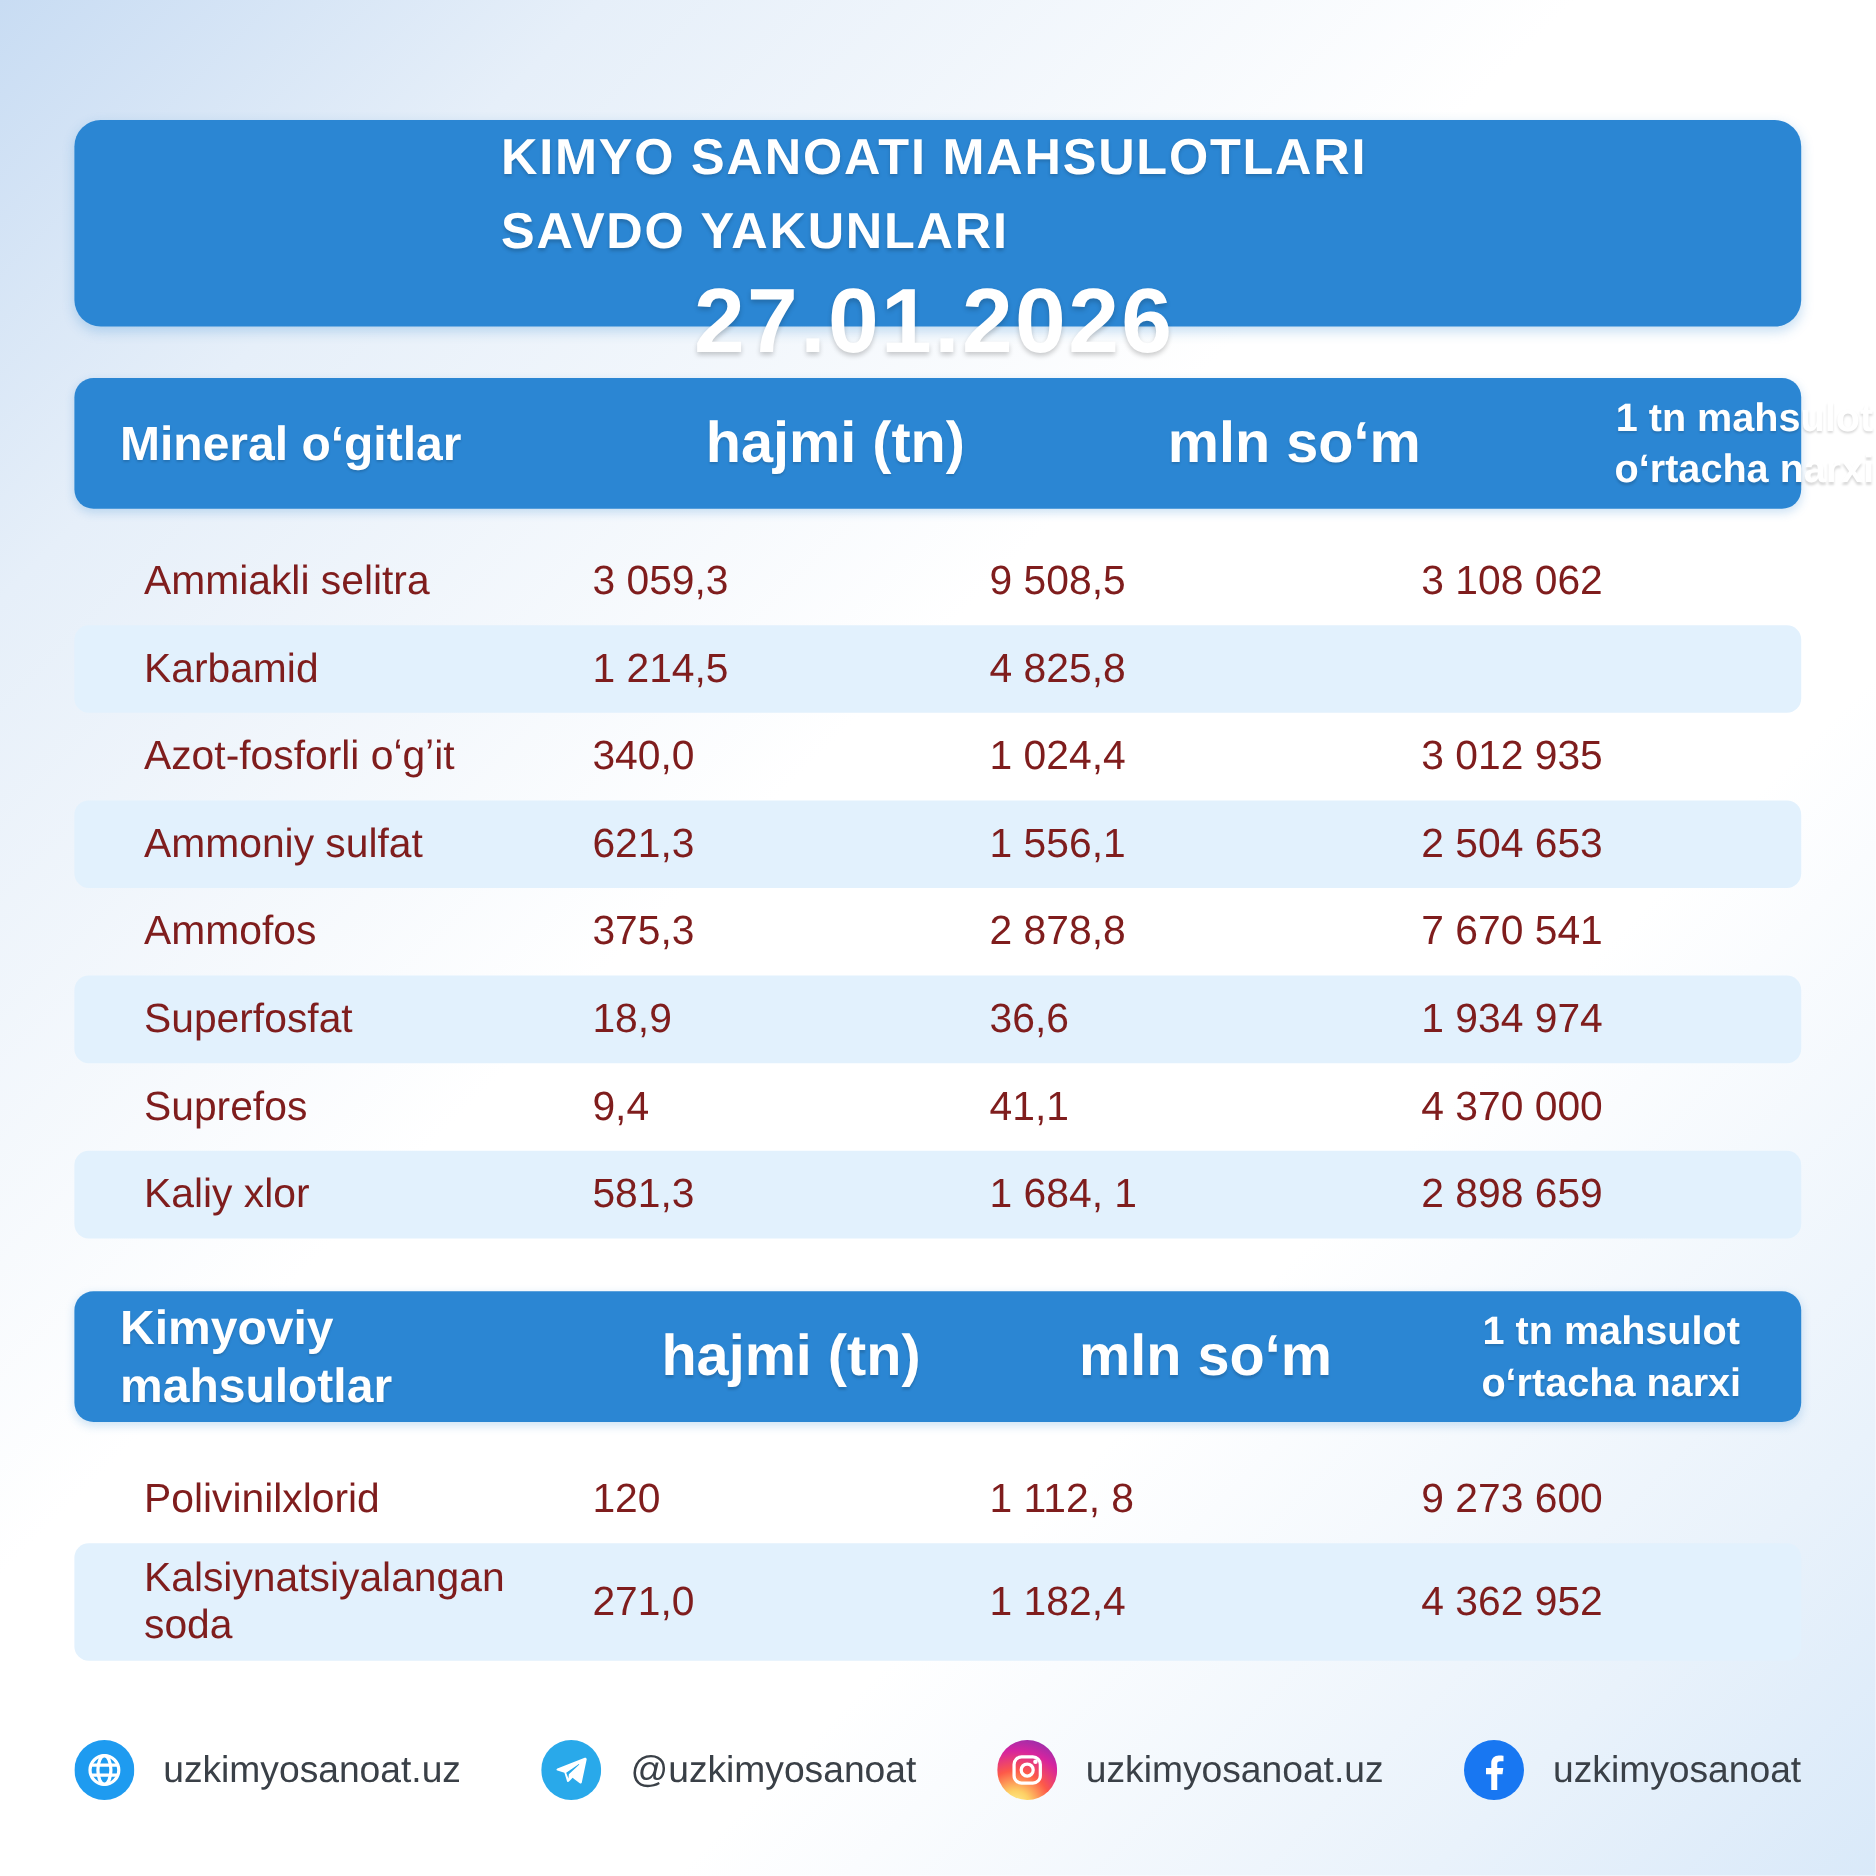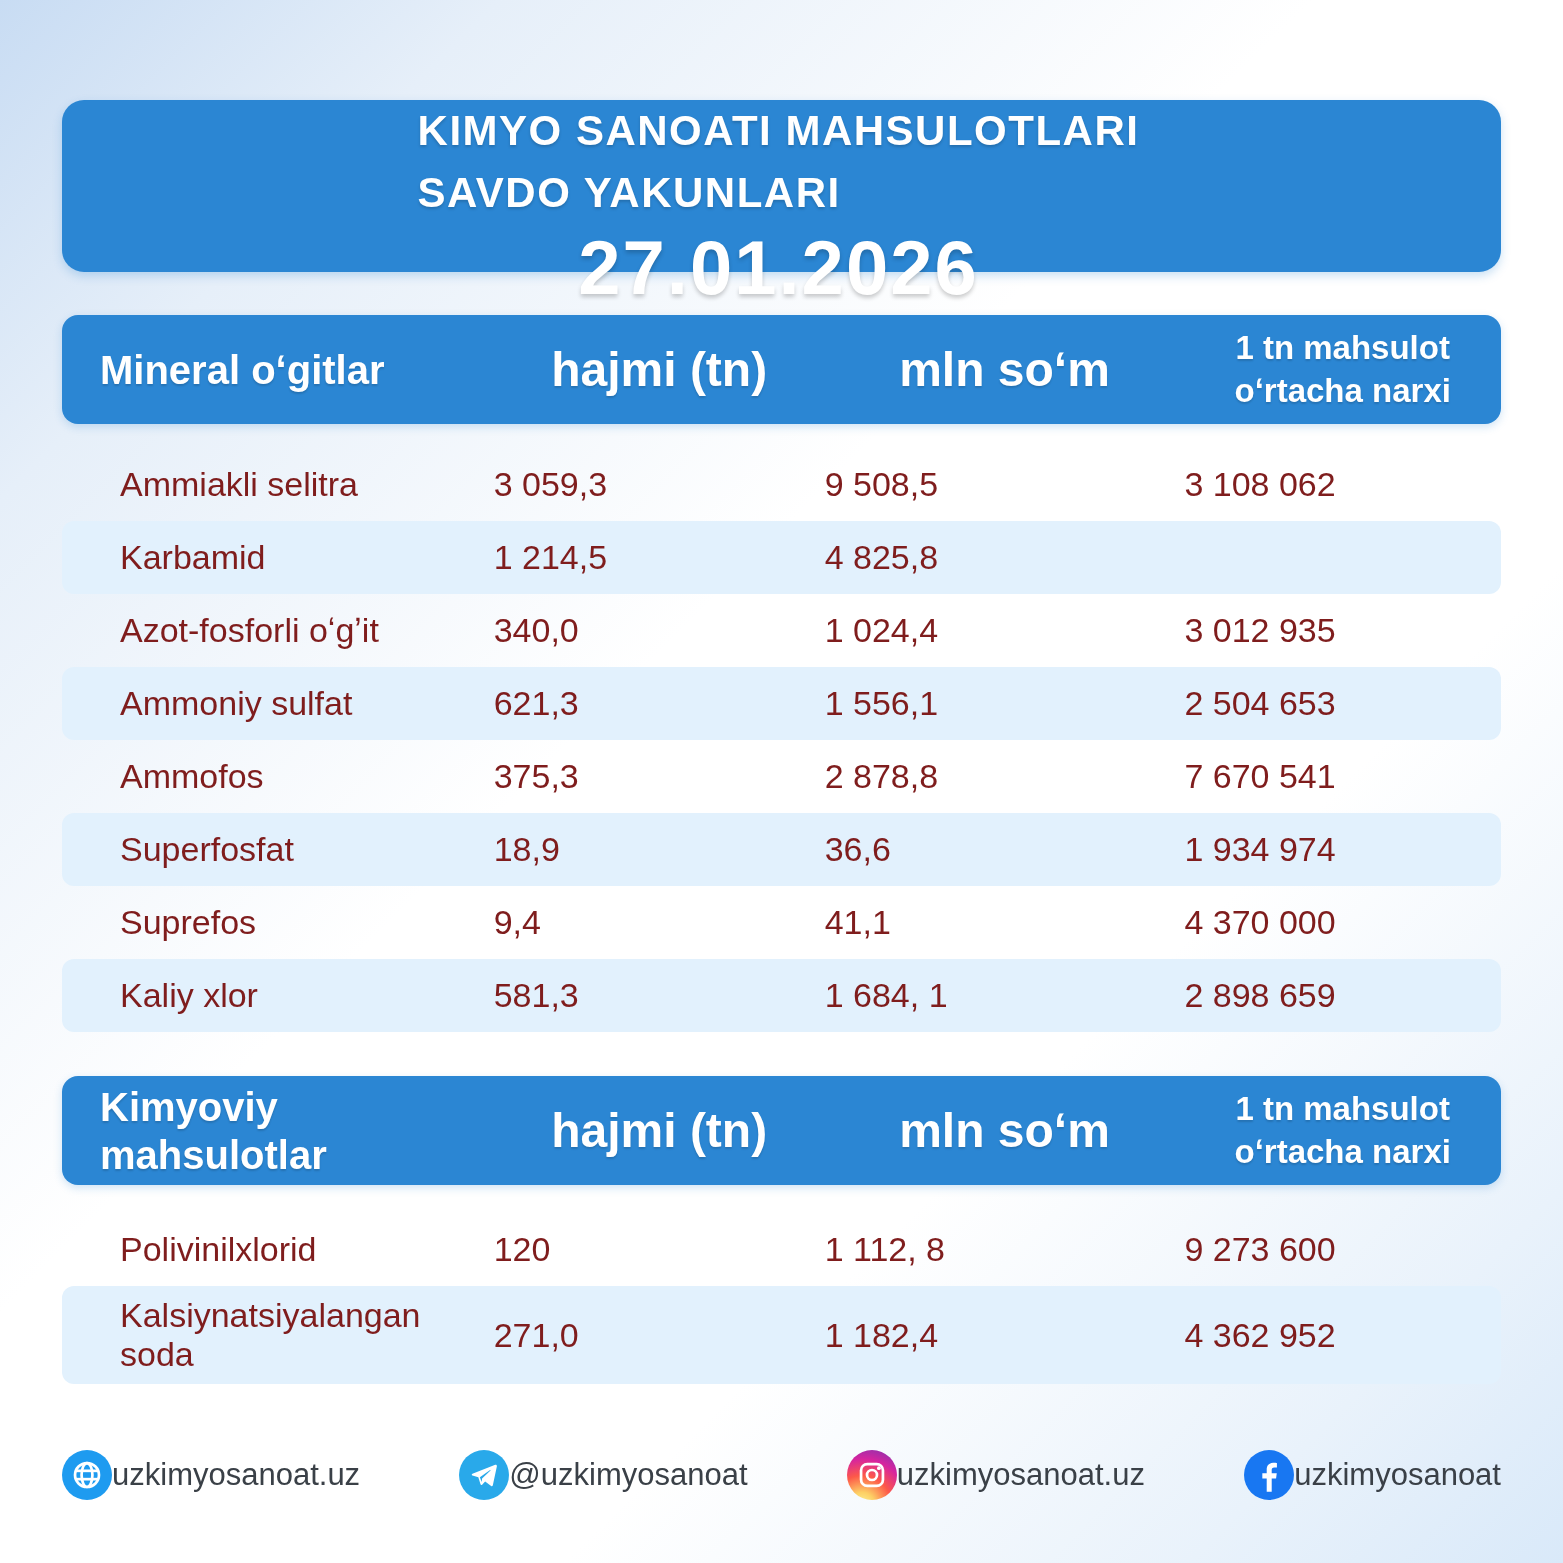--- a/index.html
+++ b/index.html
@@ -30,21 +30,21 @@
   }
 
   
   .grid4{
     display:grid;grid-template-columns:30% 23% 25% 22%;align-items:center;
   }
   .table-head{
     height:109px;background:#2b86d3;border-radius:16px;color:#fff;
     box-shadow:0 3px 8px rgba(43,134,211,.22);
   }
-  .table-head.first{margin-top:43px;}
+  .table-head.first{margin-top:43px;gap:37px;}
   .table-head.second{margin-top:44px;}
   .thead-title{
     padding-left:38px;font-size:40px;font-weight:bold;line-height:1.2;
     text-shadow:0 2px 2px rgba(0,0,0,.15);
   }
   .thead-col{
     text-align:center;font-size:48px;font-weight:bold;
     text-shadow:0 2px 2px rgba(0,0,0,.15);
   }
   .thead-col.price{font-size:33px;line-height:1.3;padding:0 18px;}
@@ -54,21 +54,21 @@
   .row{height:73px;font-size:34px;color:#7f1d1d;}
   .row.alt{background:#e2f1fd;border-radius:12px;}
   .row.tall{height:98px;}
   .row .name{padding-left:58px;line-height:1.15;}
   .row .num{text-align:left;}
 
   
   .footer{
     margin-top:66px;display:flex;align-items:center;justify-content:space-between;
   }
-  .social{display:flex;align-items:center;cursor:pointer;}
+  .social{display:flex;align-items:center;gap:24px;cursor:pointer;}
   .social .label{font-size:31px;color:#3a4047;}
   .social svg{display:block;}
 </style>
 </head>
 <body>
 
 <div class="page">
 
   <div class="header-card">
     <div class="title">

